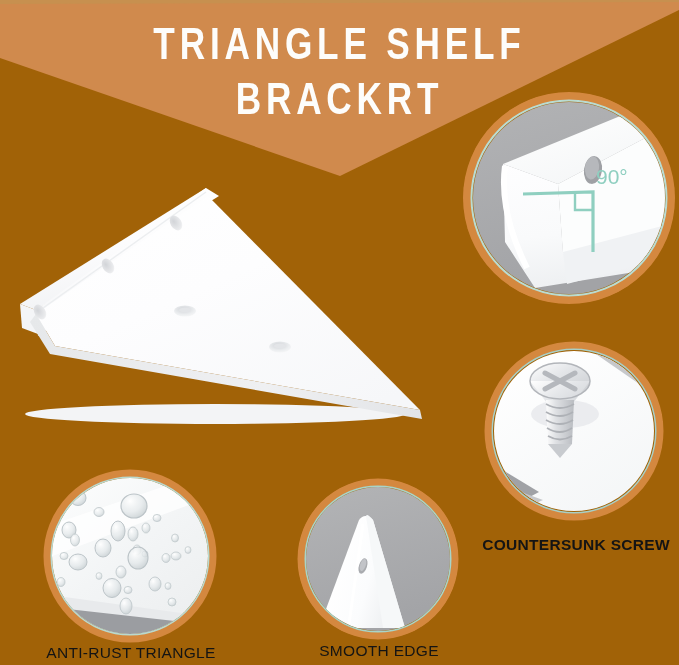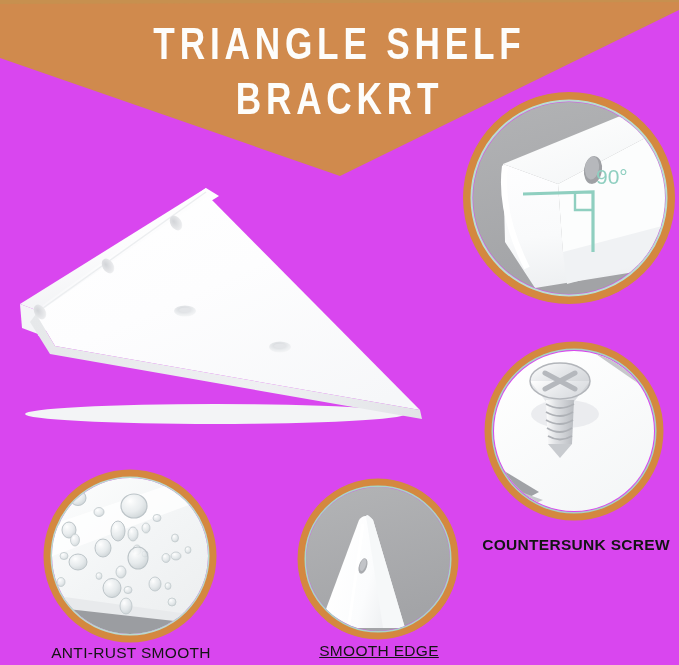--- a/index.html
+++ b/index.html
@@ -5,21 +5,21 @@
 <style>
   html, body {
     margin: 0;
     padding: 0;
     background: #ffffff;
   }
   #stage {
     position: relative;
     width: 679px;
     height: 665px;
-    background: #d946ef;
+    background: #a16207;
     overflow: hidden;
     font-family: "Liberation Sans", sans-serif;
   }
 
   
   .banner-wrap {
     position: absolute;
     left: 0; top: 0;
     width: 679px; height: 182px;
     overflow: hidden;
@@ -99,21 +99,21 @@
   #callout-screw .label { top: 196px; left: -10px; width: 206px; font-weight: bold; }
 
   
   #callout-rust { left: 42px; top: 468px; width: 178px; height: 197px; }
   #callout-rust .ring { width: 176px; height: 176px; }
   #callout-rust .label { top: 176px; left: -14px; width: 206px; }
 
   
   #callout-edge { left: 297px; top: 478px; width: 164px; height: 187px; }
   #callout-edge .ring { width: 162px; height: 162px; }
-  #callout-edge .label { top: 164px; left: -20px; width: 204px; text-decoration: underline; }
+  #callout-edge .label { top: 164px; left: -20px; width: 204px; }
 
   svg { display: block; }
 </style>
 </head>
 <body>
 
 <div id="stage">
 
   <div class="banner-wrap">
     <svg class="banner-shape" viewBox="0 0 679 182" width="679" height="182">
@@ -334,21 +334,21 @@
           <ellipse cx="86" cy="122" rx="4" ry="3.6" fill="url(#dropGrad)" stroke="#c2cacd" stroke-width="0.8"></ellipse>
           <ellipse cx="113" cy="116" rx="6" ry="7" fill="url(#dropGrad)" stroke="#c2cacd" stroke-width="0.9"></ellipse>
           <ellipse cx="126" cy="118" rx="3" ry="3.4" fill="url(#dropGrad)" stroke="#c2cacd" stroke-width="0.7"></ellipse>
           <ellipse cx="84" cy="138" rx="6" ry="8" fill="url(#dropGrad)" stroke="#c2cacd" stroke-width="0.9"></ellipse>
           <ellipse cx="130" cy="134" rx="4" ry="4" fill="url(#dropGrad)" stroke="#c2cacd" stroke-width="0.8"></ellipse>
         </g>
       </g>
       <circle cx="88" cy="88" r="80" fill="none" stroke="#b9d9cf" stroke-width="4"></circle>
       <circle cx="88" cy="88" r="83" fill="none" stroke="#d4883f" stroke-width="7"></circle>
     </svg>
-    <div class="label">ANTI-RUST SMOOTH</div>
+    <div class="label">ANTI-RUST TRIANGLE</div>
   </div>
 
   <div class="callout" id="callout-edge">
     <svg class="ring" viewBox="0 0 162 162" width="162" height="162">
       <defs>
         <clipPath id="clipEdge">
             <circle cx="81" cy="81" r="72"></circle>
           </clipPath>
         <linearGradient id="edgeBg" x1="0" y1="0" x2="0.3" y2="1">
           <stop offset="0%" stop-color="#b3b4b6"></stop>

